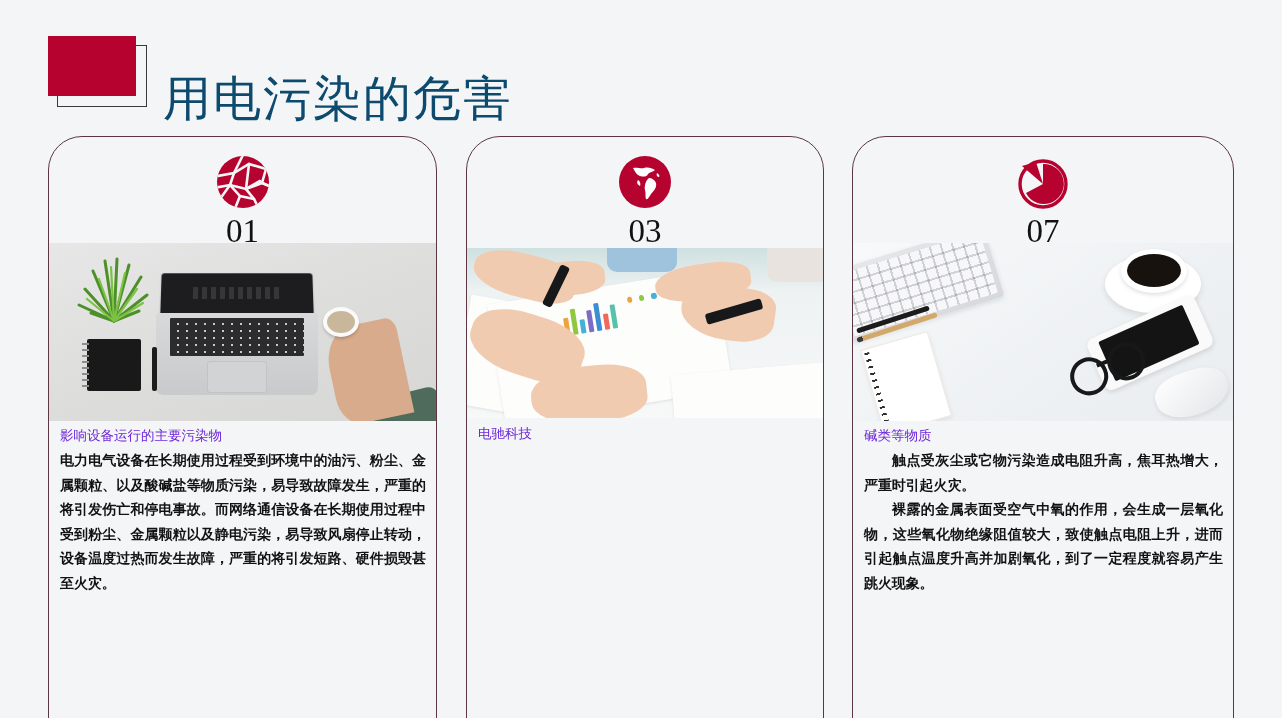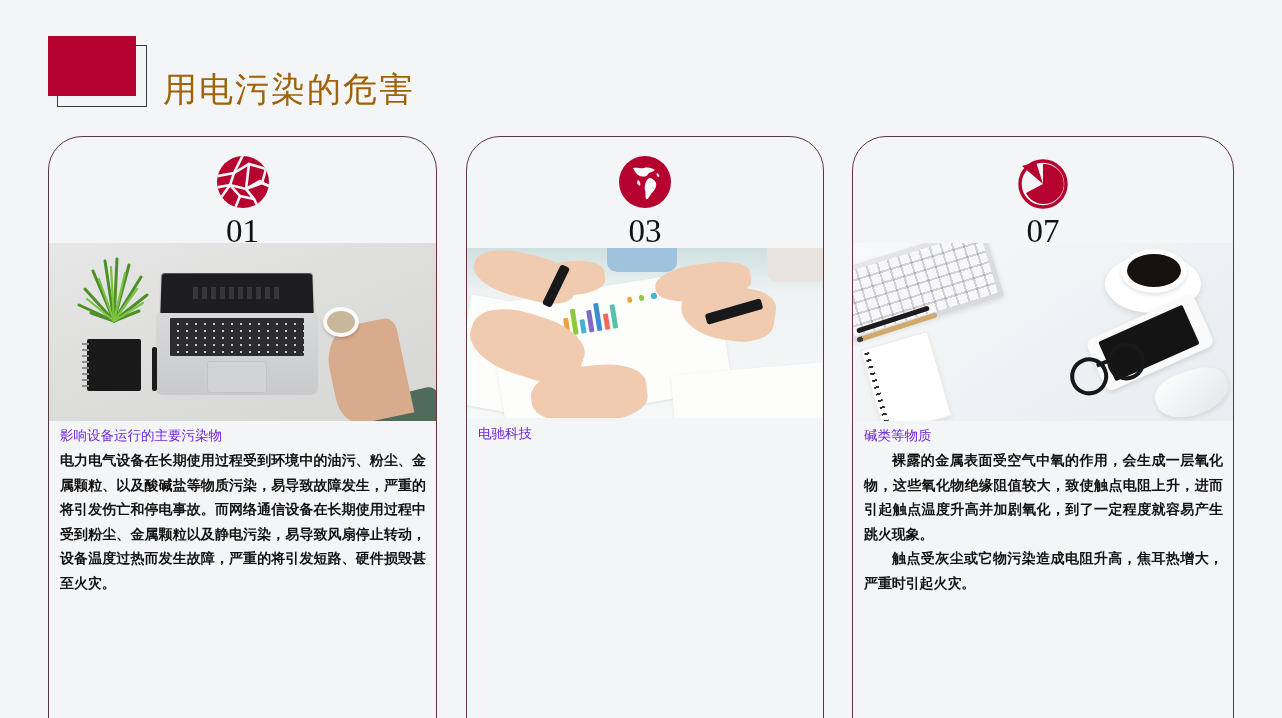--- a/index.html
+++ b/index.html
@@ -48,21 +48,21 @@
   .title-mark{
     position:absolute;left:48px;top:36px;width:88px;height:60px;
     background:#b5022e;z-index:2;
   }
   .title-outline{
     position:absolute;left:57px;top:45px;width:88px;height:60px;
     border:1.6px solid #3a3a3a;background:transparent;z-index:1;
   }
   .page-title{
     position:absolute;left:163px;top:36px;
-    font-size:34px;line-height:60px;color:#a16207;
+    font-size:48px;line-height:60px;color:#0c4a6e;
     font-family:"DejaVu Sans","Liberation Sans",sans-serif;
     letter-spacing:2px;font-weight:normal;white-space:nowrap;
   }
 
   
   .card{
     position:absolute;top:128px;height:651px;
     border:1.3px solid #5c3741;
     border-radius:34px;
     background:transparent;
@@ -452,19 +452,19 @@
             <i></i>
             <i></i>
           </div>
         <div class="mouse"></div>
       </div>
     </div>
 
     <div class="card-body">
       <div class="card-sub">碱类等物质</div>
       <div class="card-text">
+        <p class="indent">触点受灰尘或它物污染造成电阻升高，焦耳热增大，严重时引起火灾。</p>
         <p class="indent">裸露的金属表面受空气中氧的作用，会生成一层氧化物，这些氧化物绝缘阻值较大，致使触点电阻上升，进而引起触点温度升高并加剧氧化，到了一定程度就容易产生跳火现象。</p>
-        <p class="indent">触点受灰尘或它物污染造成电阻升高，焦耳热增大，严重时引起火灾。</p>
       </div>
     </div>
   </div>
 
 </div>
 
 </body></html>

